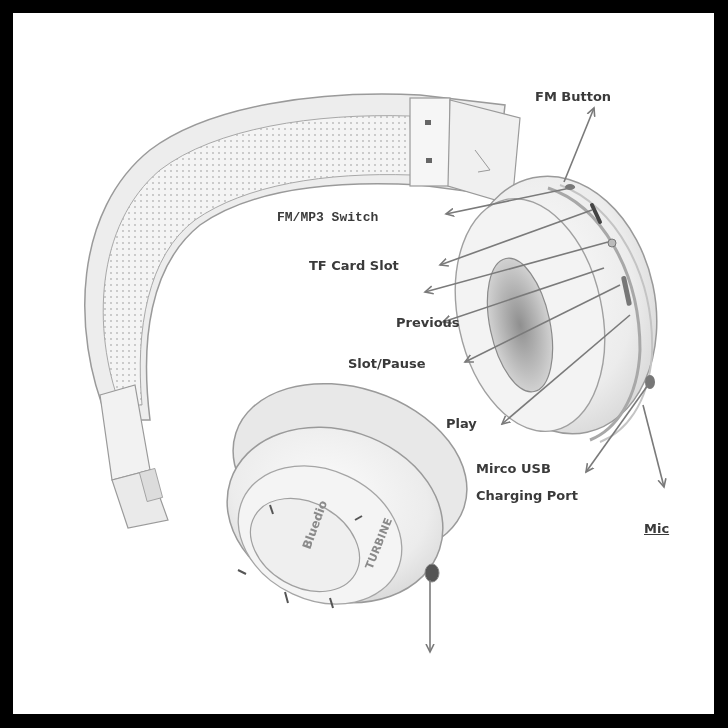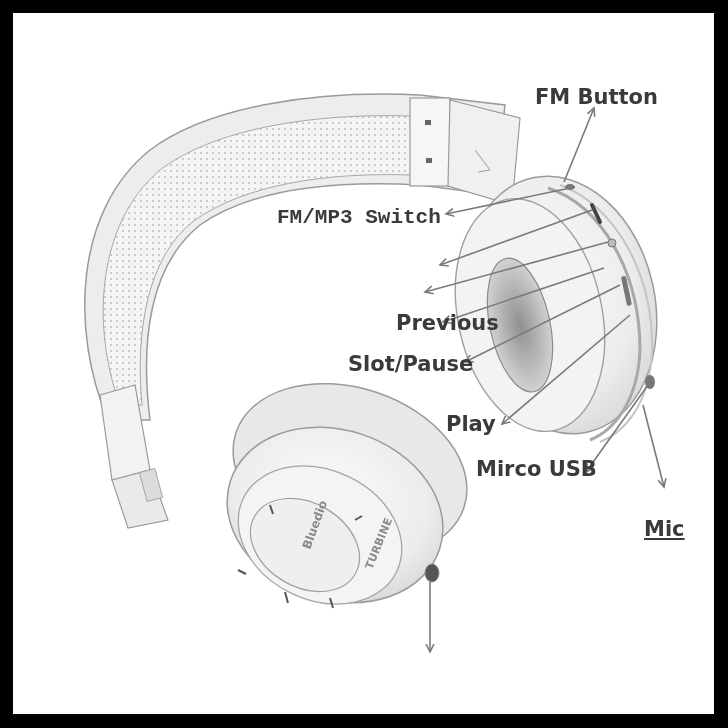--- a/index.html
+++ b/index.html
@@ -14,21 +14,21 @@
       left: 13px; top: 13px;
       width: 701px; height: 701px;
       background: #ffffff;
       overflow: hidden;
     }
     svg.art { position: absolute; left: 0; top: 0; }
     .label {
       position: absolute;
       font-family: "DejaVu Sans", sans-serif;
       font-weight: bold;
-      font-size: 21px;
+      font-size: 13px;
       color: #3a3a3a;
       white-space: nowrap;
       line-height: 20px;
       letter-spacing: 0px;
     }
     .earcup-text {
       font-family: "DejaVu Sans", sans-serif;
       font-weight: bold;
       fill: #8a8a8a;
     }
@@ -117,20 +117,22 @@
         <line x1="620" y1="285" x2="465" y2="362"></line>
         <line x1="630" y1="315" x2="502" y2="424"></line>
         <line x1="648" y1="385" x2="586" y2="472"></line>
         <line x1="643" y1="405" x2="664" y2="487"></line>
         <line x1="430" y1="580" x2="430" y2="652"></line>
       </g>
     </svg>
 
     <div class="label" style="left:522px; top:74px;">FM Button</div>
     <div class="label" style="left:264px; top:195px;font-family:Liberation Mono, monospace;">FM/MP3 Switch</div>
+    <div class="label" style="left:296px; top:243px;">TF Card Slot</div>
     <div class="label" style="left:339px; top:300px;margin-left:44px;">Previous</div>
     <div class="label" style="left:335px; top:341px;">Slot/Pause</div>
     <div class="label" style="left:433px; top:401px;">Play</div>
     <div class="label" style="left:463px; top:446px;">Mirco USB</div>
+    <div class="label" style="left:463px; top:473px;">Charging Port</div>
     <div class="label" style="left:631px; top:506px;text-decoration:underline;">Mic</div>
 
   </div>
 </div>
 
 </body></html>

